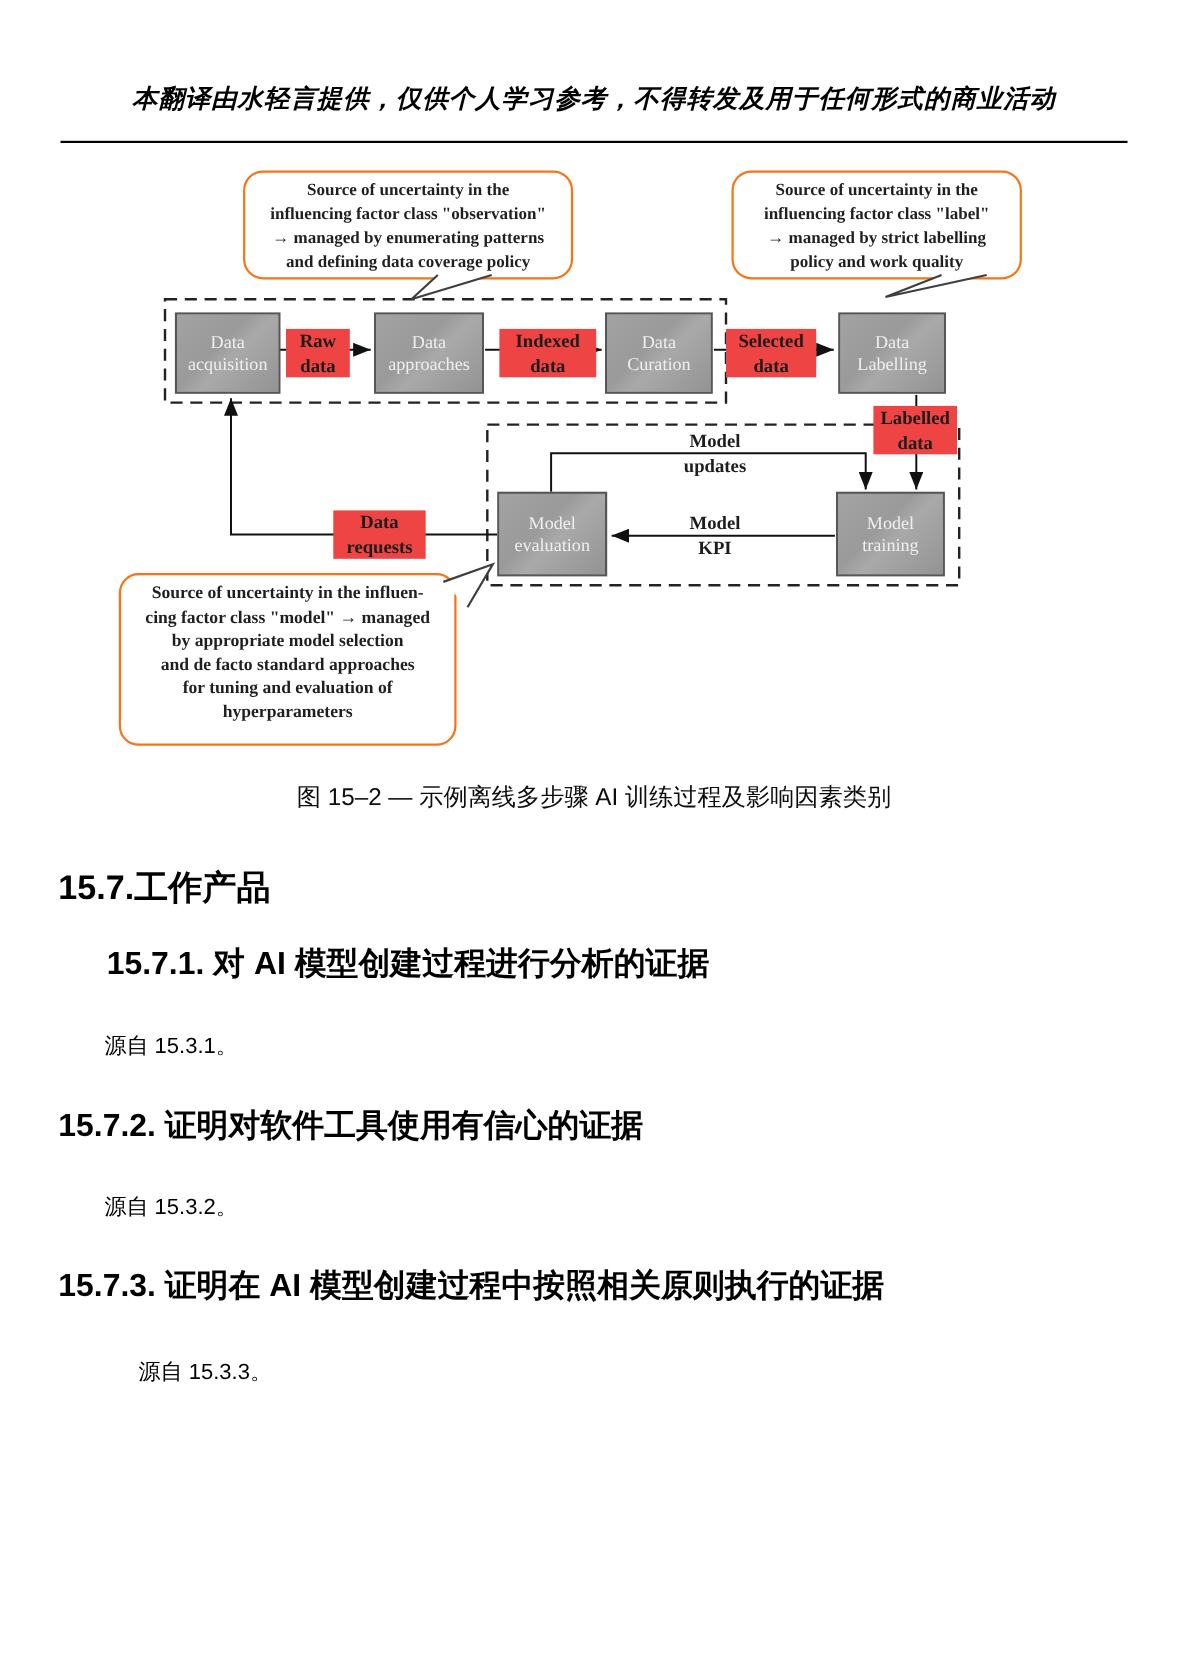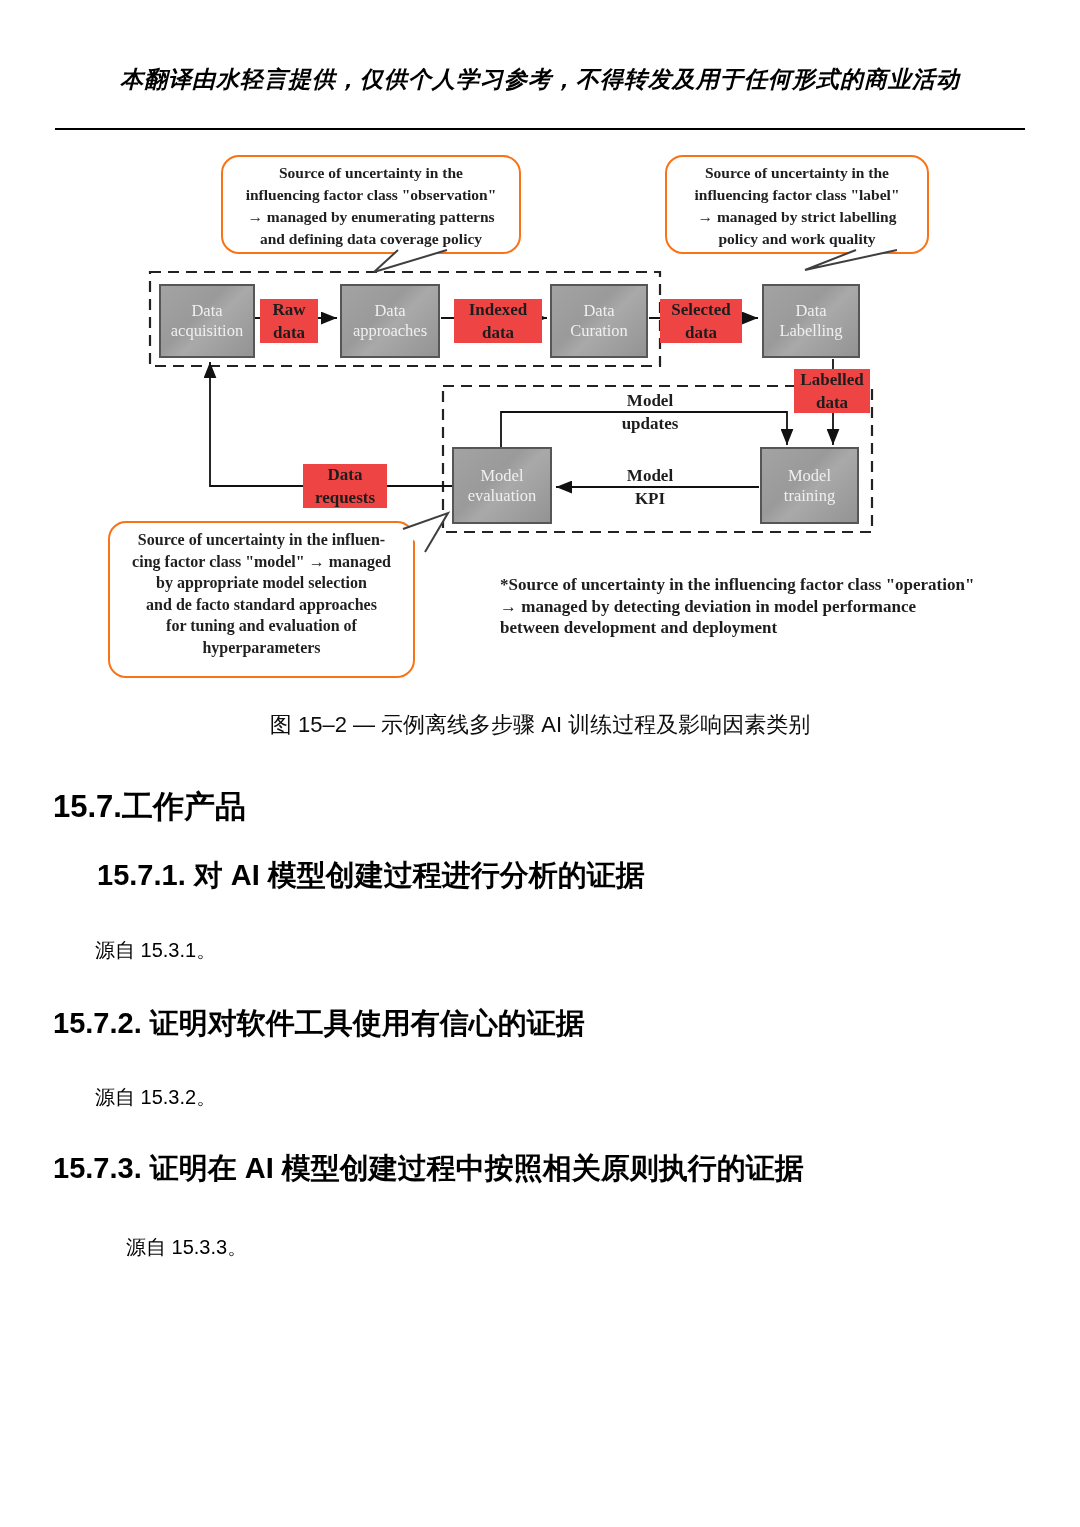--- a/index.html
+++ b/index.html
@@ -1,20 +1,20 @@
 <!DOCTYPE html>
 <html><head>
 <meta charset="utf-8">
 <style>
   html,body{margin:0;padding:0;background:#ffffff;}
   .page{position:relative;width:1080px;height:1527px;background:#ffffff;overflow:hidden;
         font-family:"Liberation Sans",sans-serif;color:#000;}
 
   
-  .hdr{position:absolute;top:64px;left:0;width:100%;text-align:center;
+  .hdr{position:absolute;top:74px;left:0;width:100%;text-align:center;
        font-size:23px;font-weight:700;font-style:italic;letter-spacing:1px;color:#000;}
   .rule{position:absolute;top:128px;left:55px;width:970px;height:2px;background:#000;}
 
   
   .connectors{position:absolute;left:0;top:0;z-index:1;pointer-events:none;}
   .tails{position:absolute;left:0;top:0;z-index:3;pointer-events:none;}
 
   
   .bubble{position:absolute;z-index:2;background:#fff;border:2px solid #f97316;border-radius:18px;
           font-family:"Liberation Serif","DejaVu Serif",serif;font-weight:600;color:#1f1f1f;
@@ -172,25 +172,20 @@
   </div>
   <div class="flab2 f-kpi">
     <div>Model</div>
     <div class="l2">KPI</div>
   </div>
   <div class="flab f-req">
     <div>Data</div>
     <div class="l2">requests</div>
   </div>
 
-  <div class="opnote">
-    <div>*Source of uncertainty in the influencing factor class "operation"</div>
-    <div>→  managed by detecting deviation in model performance</div>
-    <div>between development and deployment</div>
-  </div>
 
   <div class="caption">图 15–2 —  示例离线多步骤 AI 训练过程及影响因素类别</div>
 
   <h1 class="h-main hm">15.7.工作产品</h1>
   <h2 class="h-sub hs1">15.7.1. 对 AI 模型创建过程进行分析的证据</h2>
   <p class="body-p bp1">源自 15.3.1。</p>
   <h2 class="h-sub hs2">15.7.2. 证明对软件工具使用有信心的证据</h2>
   <p class="body-p bp2">源自 15.3.2。</p>
   <h2 class="h-sub hs3">15.7.3. 证明在 AI 模型创建过程中按照相关原则执行的证据</h2>
   <p class="body-p bp3">源自 15.3.3。</p>

